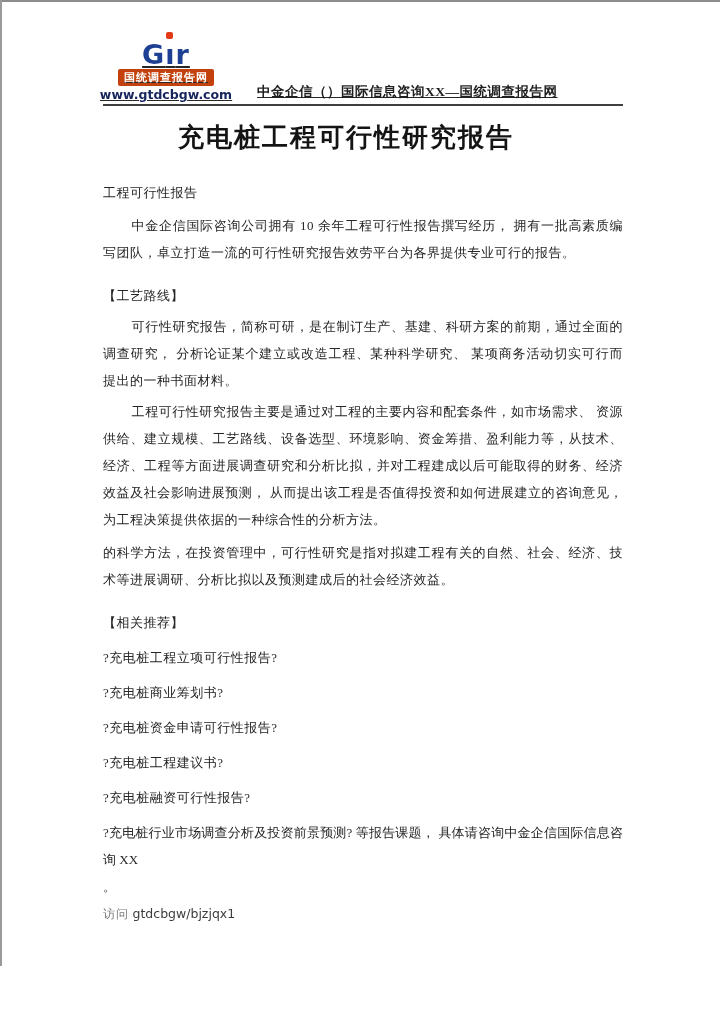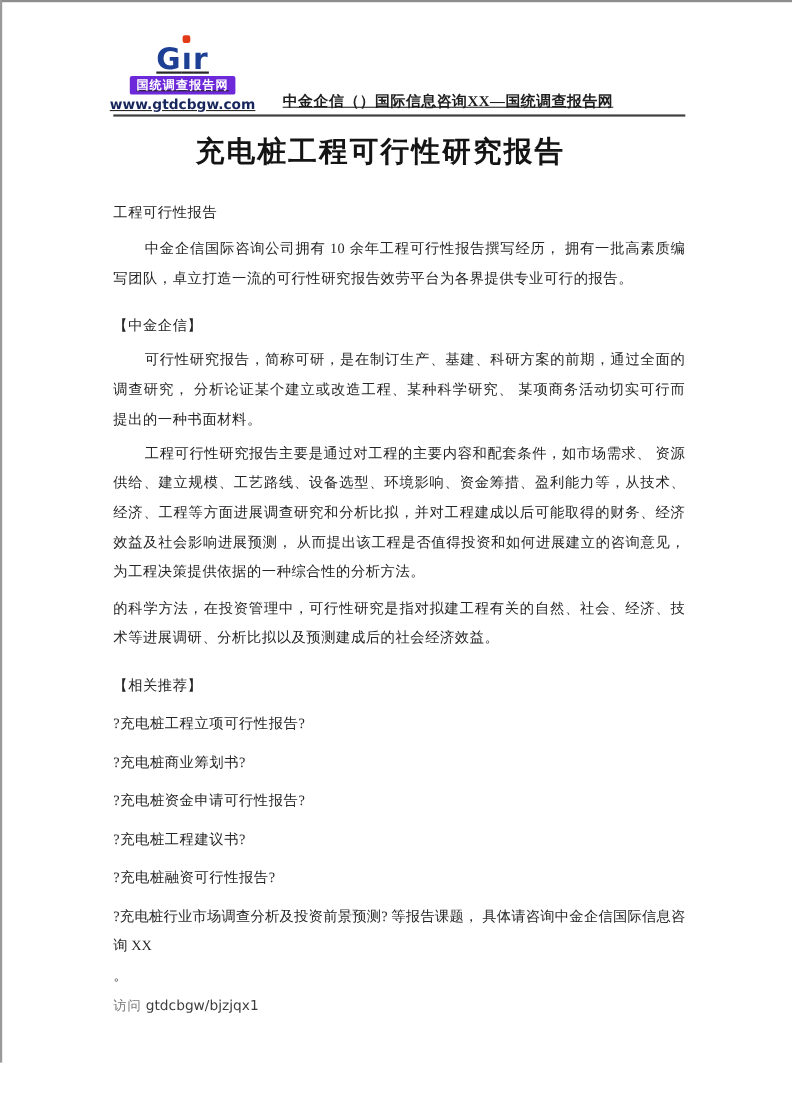--- a/index.html
+++ b/index.html
@@ -30,21 +30,21 @@
     font-weight:bold;font-size:27px;line-height:24px;
     color:#1d3f94;letter-spacing:1px;position:relative;
   }
   .logo-mark .li{position:relative;}
   .logo-mark .lid{
     position:absolute;top:-7px;left:1px;
     width:7px;height:7px;border-radius:2px;background:#e23a17;
   }
   .logo-band{
     margin-top:2px;
-    background:#6d28d9;color:#ffffff;
+    background:#c2410c;color:#ffffff;
     font-family:"DejaVu Sans","Liberation Sans",sans-serif;
     font-weight:bold;font-size:11px;line-height:15px;
     padding:1px 6px;letter-spacing:1px;border-radius:2px;
   }
   .logo-url{
     margin-top:1px;
     font-family:"DejaVu Sans","Liberation Sans",sans-serif;
     font-weight:bold;font-size:12.5px;color:#16255c;line-height:15px;
   }
   .header-title{
@@ -98,21 +98,21 @@
         <div class="logo-url">www.gtdcbgw.com</div>
       </div>
       <div class="header-title">中金企信（）国际信息咨询XX—国统调查报告网</div>
     </div>
 
     <h1 class="doc-title">充电桩工程可行性研究报告</h1>
 
     <div class="body-text">
       <p class="p0">工程可行性报告</p>
       <p class="p1 indent">中金企信国际咨询公司拥有 10 余年工程可行性报告撰写经历， 拥有一批高素质编写团队，卓立打造一流的可行性研究报告效劳平台为各界提供专业可行的报告。</p>
-      <p class="p2">【中金企信】</p>
+      <p class="p2">【工艺路线】</p>
       <p class="p3 indent">可行性研究报告，简称可研，是在制订生产、基建、科研方案的前期，通过全面的调查研究， 分析论证某个建立或改造工程、某种科学研究、 某项商务活动切实可行而提出的一种书面材料。</p>
       <p class="p4 indent">工程可行性研究报告主要是通过对工程的主要内容和配套条件，如市场需求、 资源供给、建立规模、工艺路线、设备选型、环境影响、资金筹措、盈利能力等，从技术、经济、工程等方面进展调查研究和分析比拟，并对工程建成以后可能取得的财务、经济效益及社会影响进展预测， 从而提出该工程是否值得投资和如何进展建立的咨询意见，为工程决策提供依据的一种综合性的分析方法。</p>
       <p class="p6">的科学方法，在投资管理中，可行性研究是指对拟建工程有关的自然、社会、经济、技术等进展调研、分析比拟以及预测建成后的社会经济效益。</p>
 
       <p class="p7">【相关推荐】</p>
       <p class="rec">?充电桩工程立项可行性报告?</p>
       <p class="rec">?充电桩商业筹划书?</p>
       <p class="rec">?充电桩资金申请可行性报告?</p>
       <p class="rec">?充电桩工程建议书?</p>
       <p class="rec">?充电桩融资可行性报告?</p>

